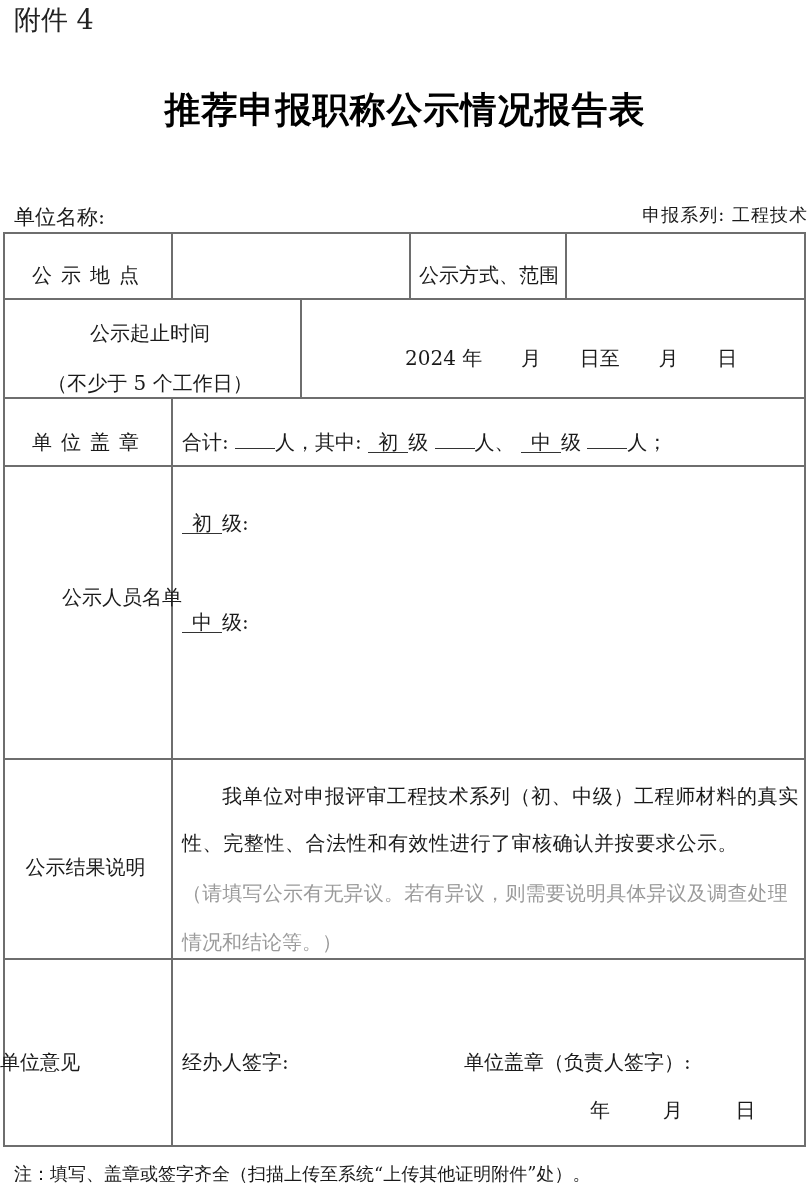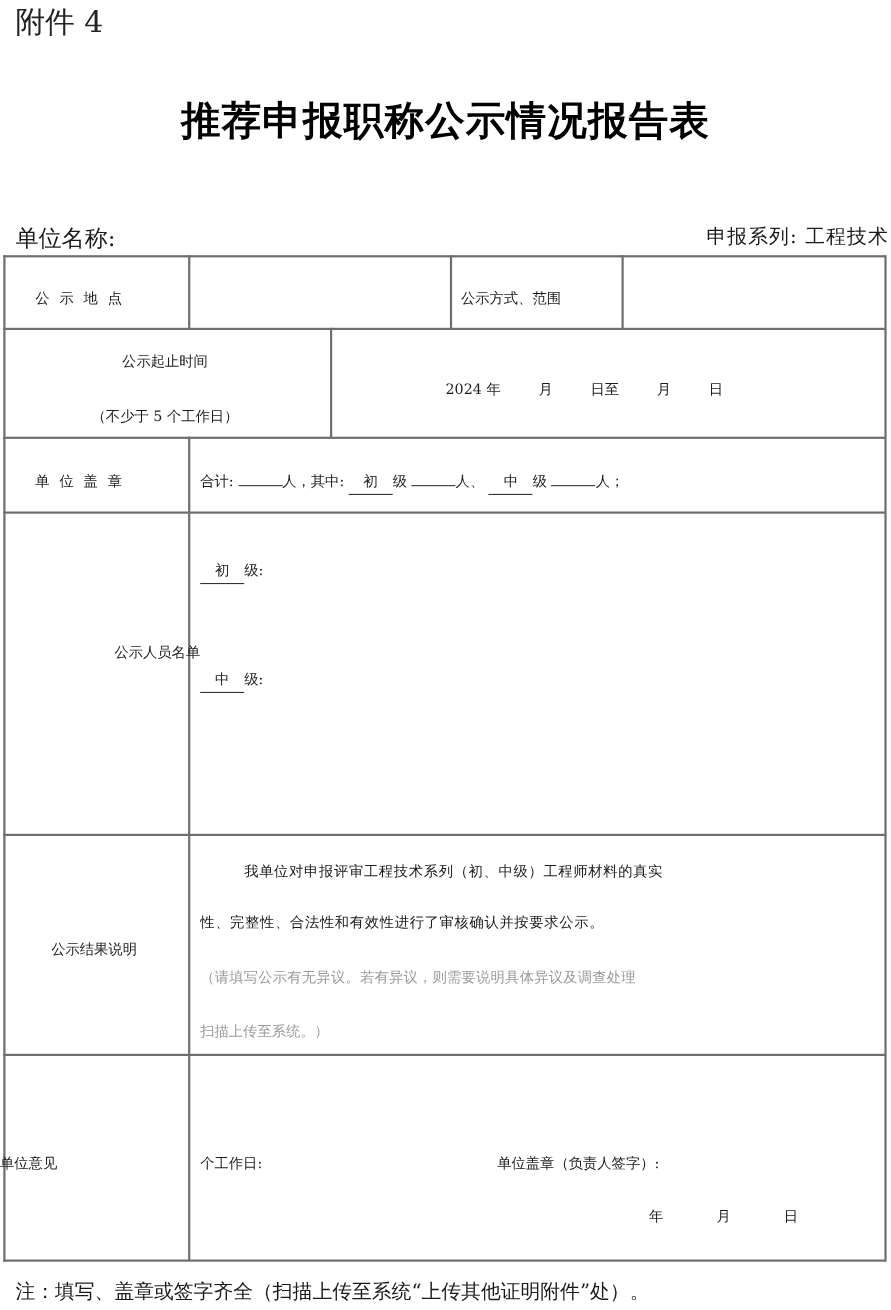--- a/index.html
+++ b/index.html
@@ -14,21 +14,21 @@
     left: 0; width: 810px; top: 86px; text-align: center;
     font-family: "DejaVu Sans", "Liberation Sans", sans-serif;
     font-weight: bold; font-size: 36px; letter-spacing: 1px; color: #000;
   }
   .meta-left { left: 14px; top: 203px; font-size: 21px; }
   .meta-right { right: 2px; top: 203px; font-size: 18px; letter-spacing: 1px; }
 
   .hline { position: absolute; height: 0; border-top: 2px solid #6e6e6e; }
   .vline { position: absolute; width: 0; border-left: 2px solid #6e6e6e; }
 
-  .cell-text { font-size: 13px; color: #1a1a1a; }
+  .cell-text { font-size: 20px; color: #1a1a1a; }
   .label-wide { letter-spacing: 9px; }
   .gray { color: #9a9a9a; }
   .ul {
     display: inline-block; border-bottom: 1.5px solid #333; text-align: center;
     line-height: 20px;
   }
   .blank { width: 40px; }
   .note { left: 14px; top: 1162px; font-size: 18px; }
 </style>
 </head>
@@ -97,26 +97,26 @@
 <div class="abs" style="left:182px;top:540px;width:610px;height:60px;"></div>
 <div class="abs cell-text" style="left:182px;top:609px;">
   <span class="ul" style="width:40px;">中</span><span>级:</span>
 </div>
 <div class="abs" style="left:182px;top:640px;width:610px;height:110px;"></div>
 
 <div class="abs cell-text" style="left:0;width:171px;text-align:center;top:854px;">公示结果说明</div>
 <div class="abs cell-text" style="left:222px;top:783px;letter-spacing:0.6px;">我单位对申报评审工程技术系列（初、中级）工程师材料的真实</div>
 <div class="abs cell-text" style="left:182px;top:830px;letter-spacing:0.6px;">性、完整性、合法性和有效性进行了审核确认并按要求公示。</div>
 <div class="abs cell-text gray" style="left:182px;top:880px;letter-spacing:0.2px;">（请填写公示有无异议。若有异议，则需要说明具体异议及调查处理</div>
-<div class="abs cell-text gray" style="left:182px;top:929px;">扫描上传至系统。）</div>
+<div class="abs cell-text gray" style="left:182px;top:929px;">情况和结论等。）</div>
 
 <div class="abs cell-text" style="left:0;width:171px;text-align:left;top:1049px;">单位意见</div>
-<div class="abs cell-text" style="left:182px;top:1049px;">个工作日:</div>
+<div class="abs cell-text" style="left:182px;top:1049px;">经办人签字:</div>
 <div class="abs" style="left:300px;top:1040px;width:140px;height:34px;"></div>
-<div class="abs cell-text" style="left:452px;top:1049px;">单位盖章（负责人签字）:</div>
+<div class="abs cell-text" style="left:464px;top:1049px;">单位盖章（负责人签字）:</div>
 <div class="abs cell-text" style="left:590px;top:1097px;">
   <span>年</span>
   <span style="display:inline-block;width:40px;"></span>
   <span>月</span>
   <span style="display:inline-block;width:40px;"></span>
   <span>日</span>
 </div>
 
 <div class="abs note">注：填写、盖章或签字齐全（扫描上传至系统“上传其他证明附件”处）。</div>
 

